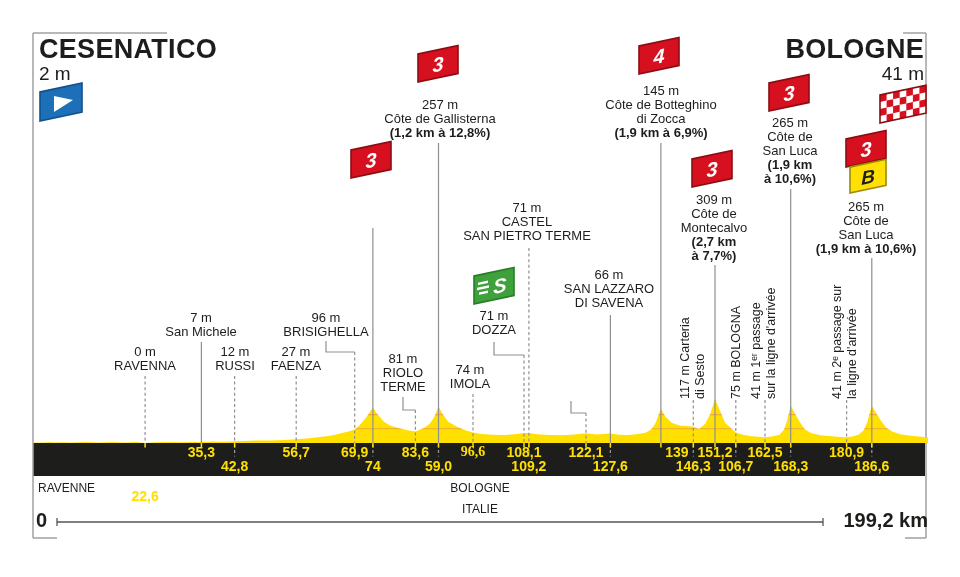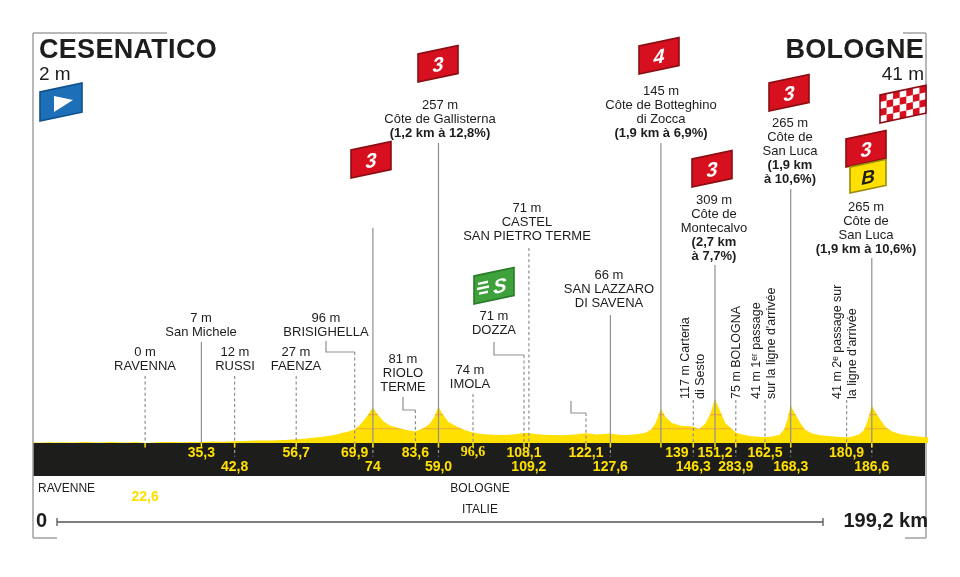--- a/index.html
+++ b/index.html
@@ -256,21 +256,21 @@
       <div>309 m</div>
       <div>Côte de</div>
       <div>Montecalvo</div>
       <div class="b">(2,7 km</div>
       <div class="b">à 7,7%)</div>
     </div>
     <div class="bar-num" style="left: 715px; top: 444.5px;">151,2</div>
     <div class="rot" style="left: 728.5px; top: 303px; height: 96px;">
       <div>75 m BOLOGNA</div>
     </div>
-    <div class="bar-num" style="left: 735.8px; top: 458.5px;">283,9</div>
+    <div class="bar-num" style="left: 735.8px; top: 458.5px;">106,7</div>
     <div class="rot" style="left: 749px; top: 261px; height: 138px;">
       <div>41 m 1ᵉʳ passage</div>
       <div>sur la ligne d'arrivée</div>
     </div>
     <div class="bar-num" style="left: 765px; top: 444.5px;">162,5</div>
     <div class="lbl" style="left: 790px; top: 116px;">
       <div>265 m</div>
       <div>Côte de</div>
       <div>San Luca</div>
       <div class="b">(1,9 km</div>

